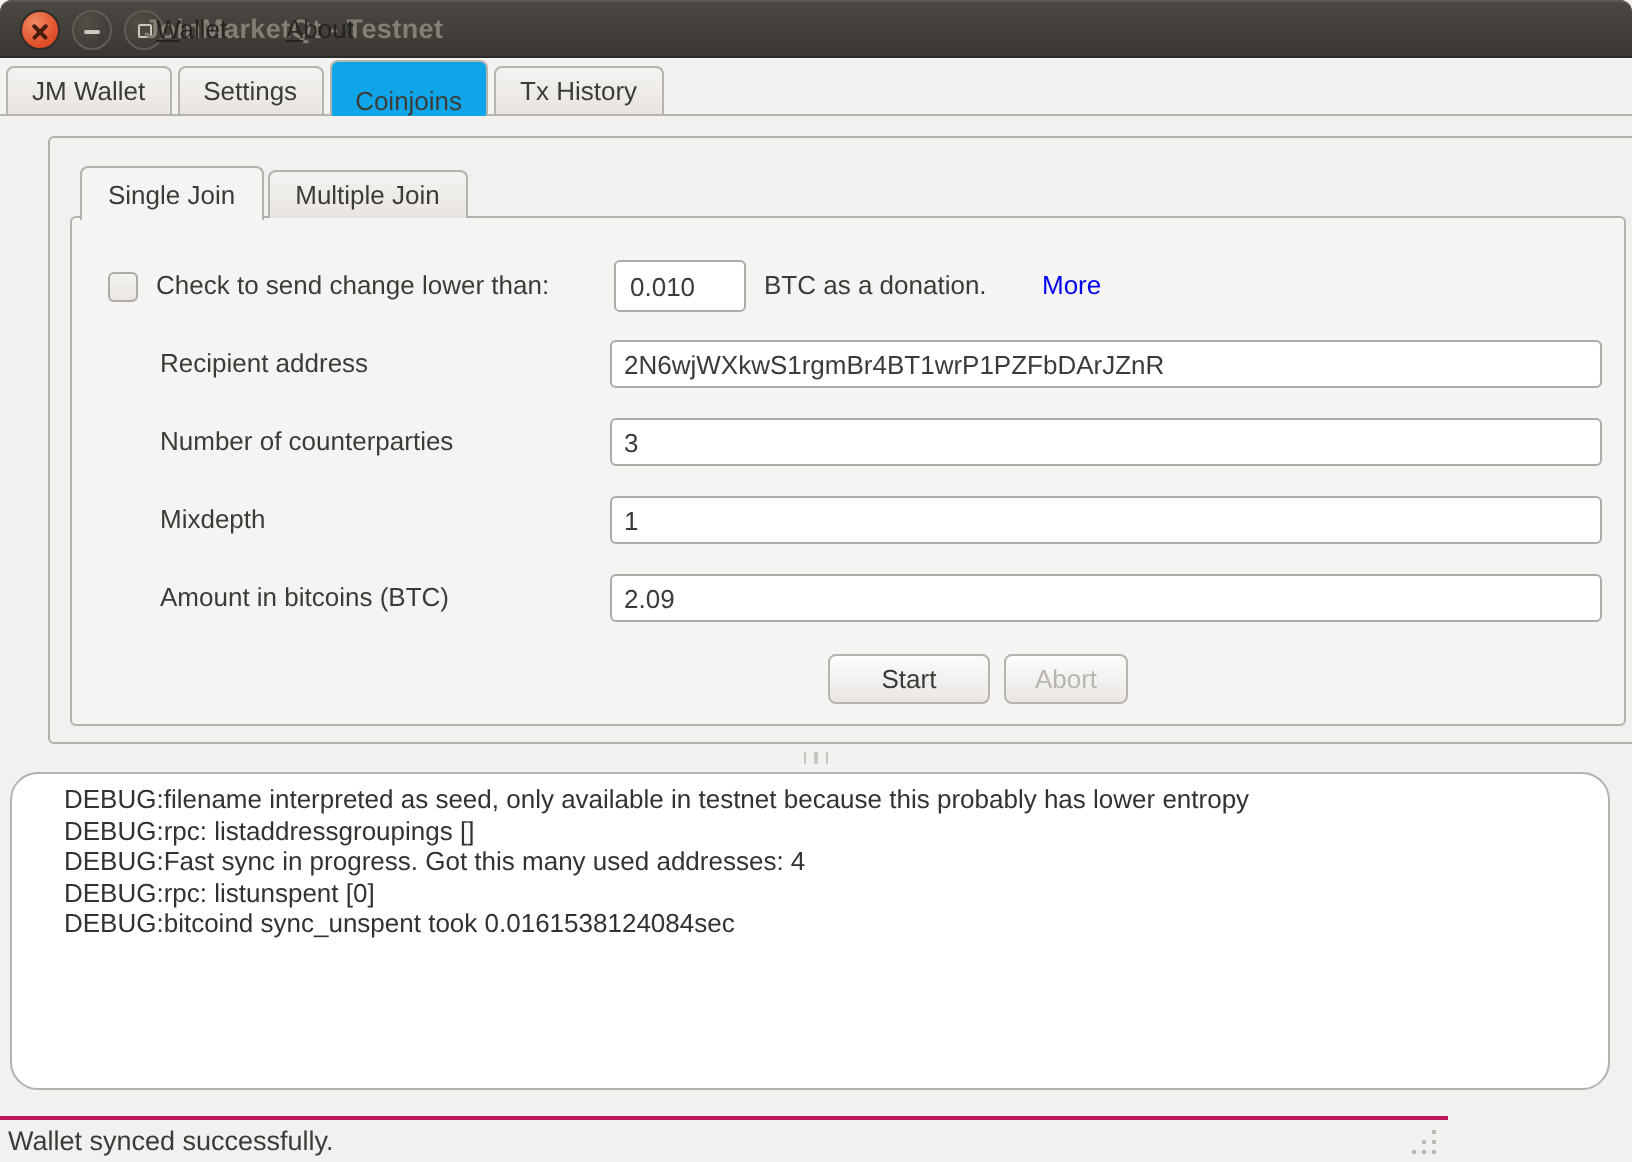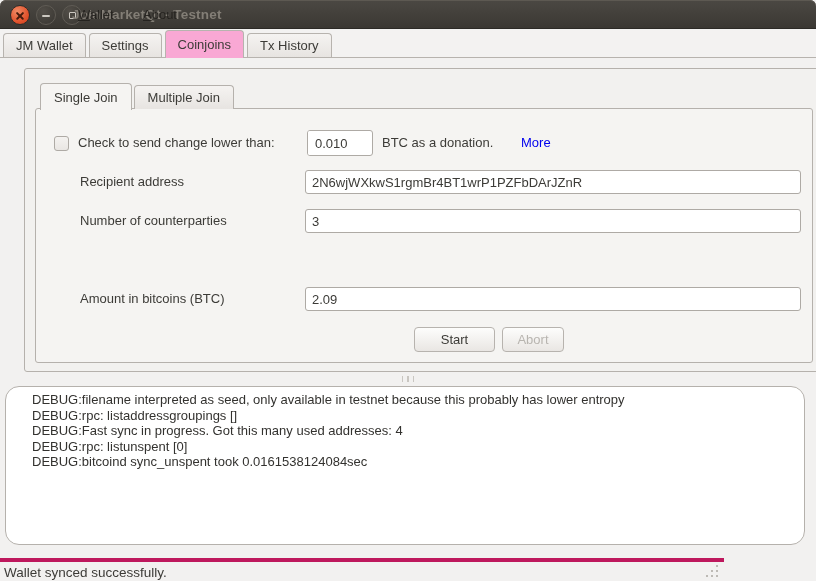--- a/index.html
+++ b/index.html
@@ -70,21 +70,21 @@
     display:flex; align-items:flex-end; padding-left:3px;
   }
   .tab{
     height:24px; padding:0 12px; margin-right:3px;
     display:flex; align-items:center;
     background:linear-gradient(#f5f3f1,#e7e4e1);
     border:1px solid #b7b3ae; border-bottom:none;
     border-radius:4px 4px 0 0; cursor:pointer; white-space:nowrap;
   }
   .tab.active{
-    height:28px; margin-bottom:-1px; background:#f9a8d4; z-index:2;
+    height:28px; margin-bottom:-1px; background:#0ea5e9; z-index:2;align-items:flex-end;
   }
 
   
   .groupbox{
     position:absolute; left:24px; top:68px; width:814px; height:304px;
     background:#f2f1ef; border:1px solid #b5b1ac; border-radius:3px;
   }
   .inner-tabs{
     position:absolute; left:15px; top:13px; height:27px;
     display:flex; align-items:flex-end; z-index:2;
@@ -169,21 +169,21 @@
   .logbox{
     position:absolute; left:5px; top:386px; width:800px; height:159px;
     background:#ffffff; border:1px solid #b5b1ac; border-radius:14px;
     padding:5px 26px; overflow:hidden; cursor:text;
   }
   .logline{ line-height:15.6px; color:#33322f; white-space:nowrap; }
 
   
   .statusbar{
     position:absolute; left:0; top:558px; width:724px; height:23px;
-    background:#f2f1f0; border-top:4px solid #be185d;
+    background:#f2f1f0; border-top:2px solid #be185d;
   }
   .status-text{ position:absolute; left:4px; top:3px; font-size:13.5px; }
   .grip{
     position:absolute; right:16px; bottom:14px; width:2px; height:2px;
     background:transparent;
     box-shadow:10px 0 #bdbab5, 5px 5px #bdbab5, 10px 5px #bdbab5,
                0 10px #bdbab5, 5px 10px #bdbab5, 10px 10px #bdbab5;
   }
 </style>
 </head>
@@ -257,20 +257,24 @@
       <div class="frow r1">
         <span class="flabel">Recipient address</span>
         <input type="text" value="2N6wjWXkwS1rgmBr4BT1wrP1PZFbDArJZnR" style="">
       </div>
 
       <div class="frow r2">
         <span class="flabel">Number of counterparties</span>
         <input type="text" value="3" style="">
       </div>
 
+      <div class="frow r3">
+        <span class="flabel">Mixdepth</span>
+        <input type="text" value="1" style="">
+      </div>
 
       <div class="frow r4">
         <span class="flabel">Amount in bitcoins (BTC)</span>
         <input type="text" value="2.09" style="">
       </div>
 
       <button class="btn start">Start</button>
       <button class="btn abort" disabled="">Abort</button>
 
     </div>

